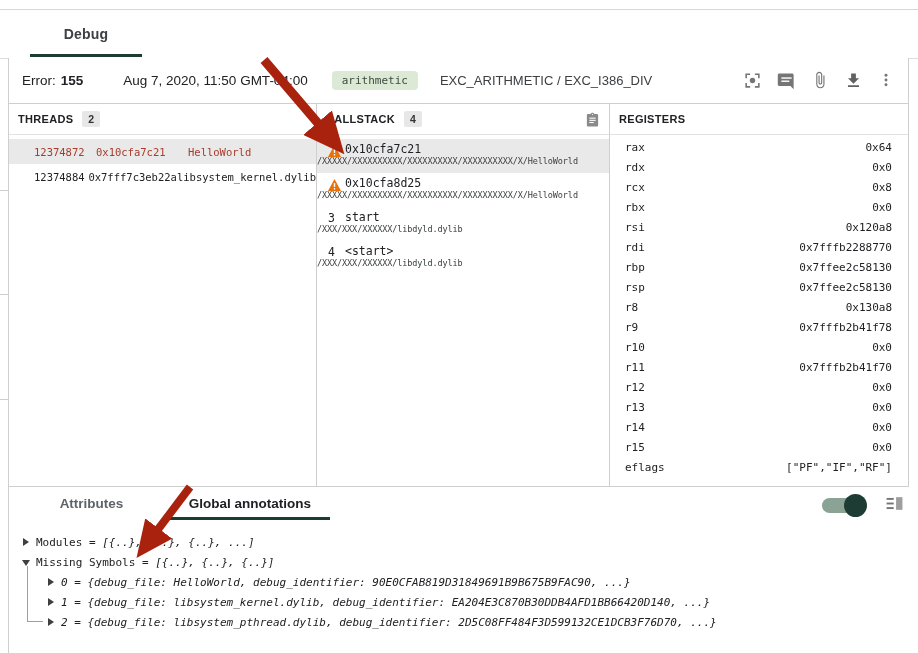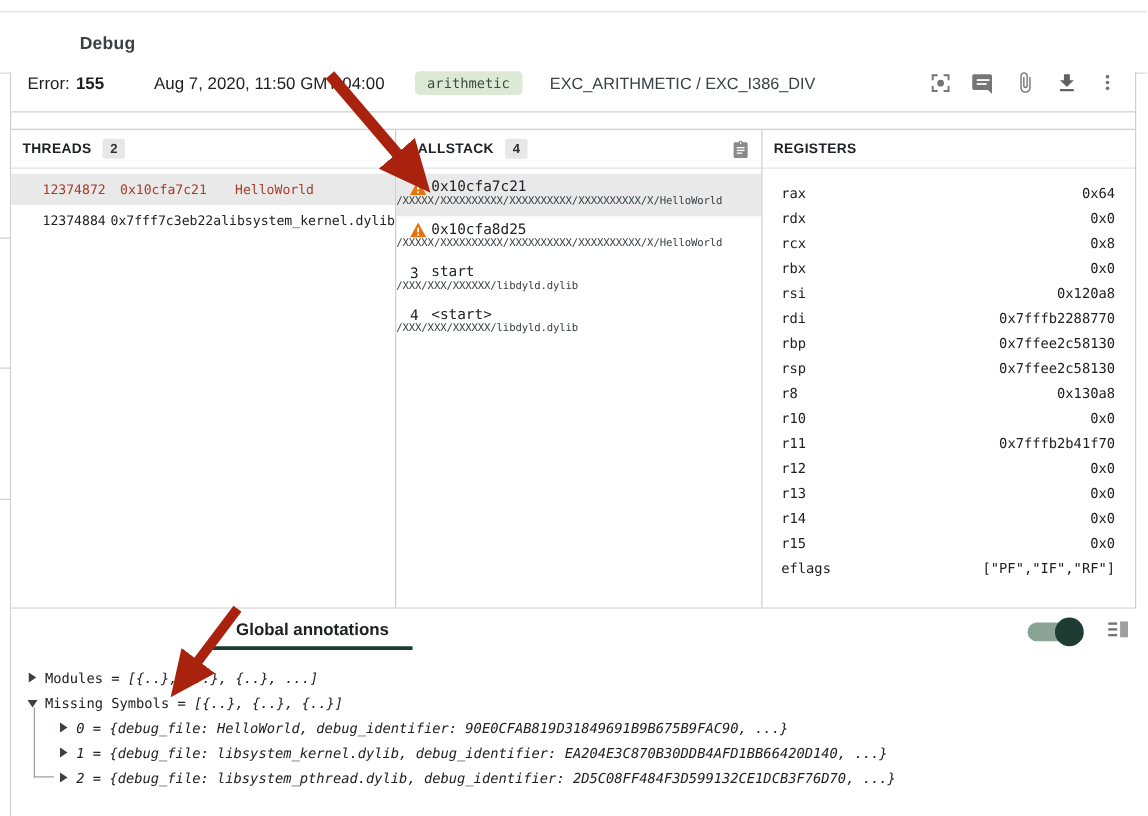--- a/index.html
+++ b/index.html
@@ -18,21 +18,21 @@
   .pager{position:absolute;right:26px;top:0;height:47px;display:flex;align-items:center;gap:16px;}
   .pager .count{font-size:15px;font-weight:bold;color:#1d3c34;}
   .icon-btn{display:flex;align-items:center;justify-content:center;cursor:pointer;background:none;border:none;padding:0;}
 
   
   .left-border{position:absolute;left:8px;top:58px;width:1px;height:595px;background:#cfcfcf;}
   .right-border{position:absolute;left:908px;top:58px;width:1px;height:429px;background:#cfcfcf;}
   .rail-tick{position:absolute;left:0;width:8px;height:1px;background:#cfcfcf;}
 
   
-  .errorbar{position:absolute;top:44px;left:9px;width:899px;height:45px;border-bottom:1px solid #cfcfcf;
+  .errorbar{position:absolute;top:58px;left:9px;width:899px;height:45px;border-bottom:1px solid #cfcfcf;
             display:flex;align-items:center;background:#fff;font-size:13.5px;}
   .errorbar .lbl{margin-left:13px;color:#202124;}
   .errorbar .eid{margin-left:5px;font-weight:bold;}
   .errorbar .date{margin-left:40px;}
   .badge{margin-left:24px;background:#dcead5;color:#3c4a3f;border-radius:4px;padding:3px 10px;
          font-family:"DejaVu Sans Mono",monospace;font-size:11px;cursor:pointer;}
   .errorbar .exc{margin-left:22px;color:#3c4043;font-size:13px;}
   .toolbar{position:absolute;right:14px;top:0;height:44px;display:flex;align-items:center;gap:15px;}
 
   
@@ -60,21 +60,21 @@
   .c-frames{margin-top:4px;}
   .frame{position:relative;min-height:34px;cursor:pointer;padding:3px 0 0 0;box-sizing:border-box;}
   .frame.sel{background:#e9e9e9;}
   .f-ic{position:absolute;left:9px;top:4px;width:16px;text-align:center;}
   .f-idx{position:absolute;left:11px;top:4px;font-size:11.5px;color:#202124;}
   .f-title{margin-left:28px;font-size:11.5px;color:#202124;line-height:14px;}
   .f-path{font-size:8.5px;color:#3c4043;line-height:11px;letter-spacing:-.1px;}
 
   
   .r-rows{margin-top:6px;}
-  .r-row{height:20px;display:flex;align-items:flex-end;padding:0 16px 0 15px;font-size:11px;color:#202124;}
+  .r-row{height:20px;display:flex;align-items:flex-start;padding:0 16px 0 15px;font-size:11px;color:#202124;}
   .r-name{flex:1;}
   .r-val{text-align:right;}
 
   
   .btabs{position:absolute;top:487px;left:9px;width:909px;height:33px;border-bottom:1px solid #dcdcdc;background:#fff;}
   .btab{position:absolute;top:0;height:32px;display:flex;align-items:center;justify-content:center;
         font-size:13.5px;font-weight:bold;cursor:pointer;}
   .btab.attrs{left:21px;width:123px;color:#5f6368;}
   .btab.global{left:161px;width:160px;color:#202124;}
   .btab-underline{position:absolute;left:161px;top:30px;width:160px;height:3px;background:#1d3c34;}
@@ -261,20 +261,24 @@
           </div>
         <div class="r-row mono">
             <span class="r-name">rsp</span>
             <span class="r-val">0x7ffee2c58130</span>
           </div>
         <div class="r-row mono">
             <span class="r-name">r8</span>
             <span class="r-val">0x130a8</span>
           </div>
         <div class="r-row mono">
+            <span class="r-name">r9</span>
+            <span class="r-val">0x7fffb2b41f78</span>
+          </div>
+        <div class="r-row mono">
             <span class="r-name">r10</span>
             <span class="r-val">0x0</span>
           </div>
         <div class="r-row mono">
             <span class="r-name">r11</span>
             <span class="r-val">0x7fffb2b41f70</span>
           </div>
         <div class="r-row mono">
             <span class="r-name">r12</span>
             <span class="r-val">0x0</span>
@@ -293,20 +297,23 @@
           </div>
         <div class="r-row mono">
             <span class="r-name">eflags</span>
             <span class="r-val">["PF","IF","RF"]</span>
           </div>
       </div>
     </div>
   </div>
 
   <div class="btabs">
+    <div class="btab attrs">
+      <span>Attributes</span>
+    </div>
     <div class="btab global">
       <span>Global annotations</span>
     </div>
     <div class="btab-underline"></div>
     <div class="toggle">
       <div class="knob"></div>
     </div>
     <button class="icon-btn viewbtn">
       <svg width="19" height="19" viewBox="0 0 24 24">
         <rect x="2" y="5" width="9" height="2.4" fill="#757575"></rect>

